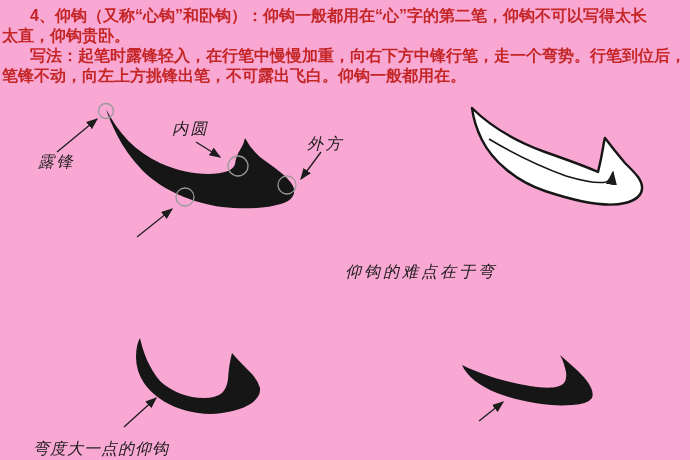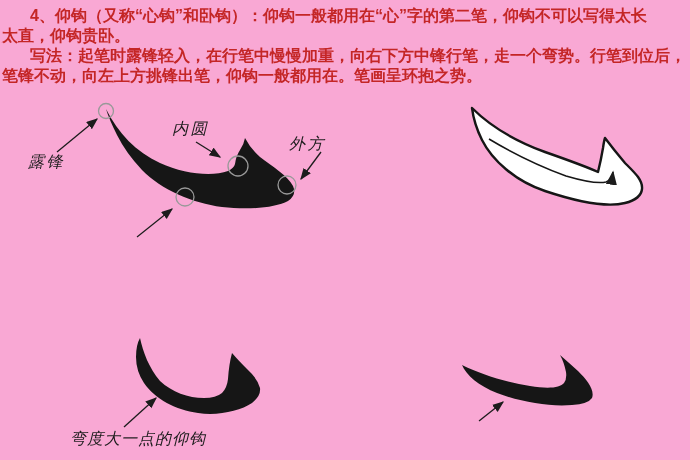--- a/index.html
+++ b/index.html
@@ -14,38 +14,38 @@
   }
   .l1{left:30px;top:7px;}
   .l2{left:2px;top:27px;}
   .l3{left:30px;top:47px;}
   .l4{left:2px;top:67px;}
   .art{position:absolute;left:0;top:0;}
   .lbl{
     position:absolute;color:#1c1c1c;font-size:16px;line-height:17px;
     white-space:nowrap;font-family:"Liberation Serif",serif;font-style:italic;
   }
-  .lbl-lufeng{left:28px;top:153px;letter-spacing:2.5px;}
+  .lbl-lufeng{left:38px;top:153px;letter-spacing:2.5px;}
   .lbl-neiyuan{left:172px;top:120px;letter-spacing:2.5px;}
-  .lbl-waifang{left:289px;top:135px;letter-spacing:2.5px;}
+  .lbl-waifang{left:307px;top:135px;letter-spacing:2.5px;}
   .lbl-note{left:80px;top:241px;letter-spacing:0.3px;}
   .mid1{left:345px;top:263px;letter-spacing:3px;}
   .mid2{left:318px;top:286px;letter-spacing:3px;}
-  .cap-left{left:33px;top:430px;letter-spacing:1px;margin-left:37px;}
+  .cap-left{left:33px;top:440px;letter-spacing:1px;}
   .cap-right{left:413px;top:427px;letter-spacing:1px;}
 </style>
 </head>
 <body>
 
 <div class="page">
 
   <div class="intro-line l1">4、仰钩（又称“心钩”和卧钩）：仰钩一般都用在“心”字的第二笔，仰钩不可以写得太长</div>
   <div class="intro-line l2">太直，仰钩贵卧。</div>
   <div class="intro-line l3">写法：起笔时露锋轻入，在行笔中慢慢加重，向右下方中锋行笔，走一个弯势。行笔到位后，</div>
-  <div class="intro-line l4">笔锋不动，向左上方挑锋出笔，仰钩一般都用在。笔画呈环抱之势。</div>
+  <div class="intro-line l4">笔锋不动，向左上方挑锋出笔，不可露出飞白。仰钩一般都用在。</div>
 
   <svg class="art" width="690" height="460" viewBox="0 0 690 460">
     <defs>
       <marker id="ah" markerWidth="10" markerHeight="8" refX="8" refY="3.5" orient="auto">
         <path d="M0,0 L9,3.5 L0,7 Z" fill="#1c1c1c"></path>
       </marker>
     </defs>
 
     <path d="M106,109 C118,133 136,152 160,163 C184,174 212,177 228,171
          Q234,168 235,164 Q236,156 240,150 Q244,144 245,138
@@ -81,16 +81,17 @@
          Q567,379 566,372 Q564,362 560,355
          Q568,362 578,371 C587,380 595,390 592,398 Q588,404 572,405
          C550,407 520,402 497,393 C479,386 466,375 462,365 Z" fill="#161616"></path>
     <line x1="479" y1="421" x2="503" y2="402" stroke="#1c1c1c" stroke-width="1.3" marker-end="url(#ah)"></line>
   </svg>
 
   <div class="lbl lbl-lufeng">露锋</div>
   <div class="lbl lbl-neiyuan">内圆</div>
   <div class="lbl lbl-waifang">外方</div>
 
+  <div class="lbl mid1">仰钩的难点在于弯</div>
 
   <div class="lbl cap-left">弯度大一点的仰钩</div>
 
 </div>
 
 </body></html>

